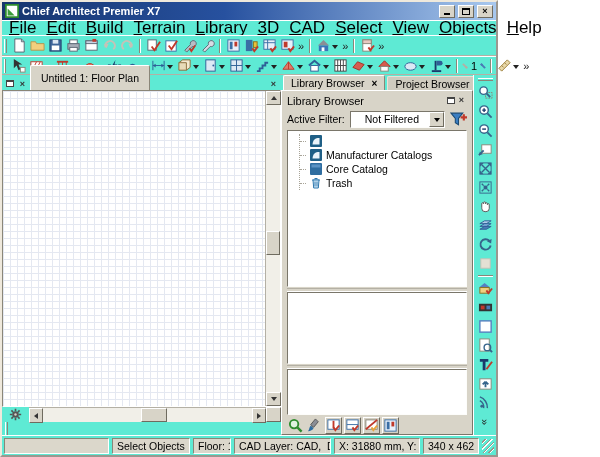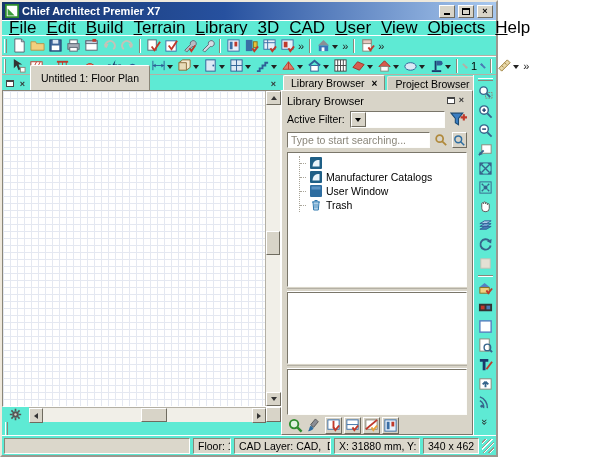--- a/index.html
+++ b/index.html
@@ -165,21 +165,21 @@
   </div>
 
   <div class="menubar">
     <span class="mitem">File</span>
     <span class="mitem">Edit</span>
     <span class="mitem">Build</span>
     <span class="mitem">Terrain</span>
     <span class="mitem">Library</span>
     <span class="mitem">3D</span>
     <span class="mitem">CAD</span>
-    <span class="mitem">User</span>
+    <span class="mitem">Select</span>
     <span class="mitem">View</span>
     <span class="mitem">Objects</span>
     <span class="mitem">Help</span>
   </div>
 
   <div class="toolbar">
     <span class="grip"></span>
     <span class="tbtn">
         <svg viewBox="0 0 16 16">
           <path d="M3 1 h7 l3 3 v11 H3 Z" fill="#fff" stroke="#5b6673"></path>
@@ -516,41 +516,29 @@
           <span class="minictl">
               <span class="ic-float"></span>
             </span>
           <span class="minictl">
               <span>×</span>
             </span>
         </div>
         <div class="frow">
           <span class="flabel">Active Filter:</span>
           <span class="combo fcombo">
+            <span class="ctext">Not Filtered</span>
             <span class="cbtn">
                 <span class="tri-d"></span>
               </span>
           </span>
           <svg width="17" height="17" viewBox="0 0 16 16">
               <path d="M1 2 h11 l-4 5 v6 l-3 -2 v-4 Z" fill="#3a7ec2" stroke="#1a4a75"></path>
               <path d="M13 3 v6 M10 6 h6" stroke="#c0392b" stroke-width="2"></path>
             </svg>
-        </div>
-        <div class="srow">
-          <input class="search" type="text" placeholder="Type to start searching..." style="">
-          <svg width="16" height="16" viewBox="0 0 16 16">
-              <circle cx="6.5" cy="6.5" r="4" fill="none" stroke="#b0893b" stroke-width="2"></circle>
-              <path d="M9.5 9.5 L14 14" stroke="#b0893b" stroke-width="2"></path>
-            </svg>
-          <span class="magbtn">
-              <svg width="12" height="12" viewBox="0 0 16 16">
-                <circle cx="7" cy="7" r="4.5" fill="none" stroke="#2e6da0" stroke-width="2"></circle>
-                <path d="M10 10 L15 15" stroke="#2e6da0" stroke-width="2"></path>
-              </svg>
-            </span>
         </div>
         <div class="treebox">
           <div class="tlines">
             <div class="titem">
               <svg viewBox="0 0 12 12">
                   <rect width="12" height="12" rx="1" fill="#1f5f86"></rect>
                   <path d="M2.5 9.5 C3 4.5 5 3 9.5 3 L9.5 9.5 Z" fill="#eaf4fa"></path>
                 </svg>
             </div>
             <div class="titem">
@@ -558,21 +546,21 @@
                   <rect width="12" height="12" rx="1" fill="#1f5f86"></rect>
                   <path d="M2.5 9.5 C3 4.5 5 3 9.5 3 L9.5 9.5 Z" fill="#eaf4fa"></path>
                 </svg>
               <span>Manufacturer Catalogs</span>
             </div>
             <div class="titem">
               <svg viewBox="0 0 12 12">
                   <rect width="12" height="12" rx="1" fill="#2e6da0"></rect>
                   <rect x="1.5" y="1.5" width="9" height="3" fill="#5b93c4"></rect>
                 </svg>
-              <span>User Window</span>
+              <span>Core Catalog</span>
             </div>
             <div class="titem">
               <svg viewBox="0 0 12 12">
                   <path d="M2 3 h8" stroke="#2e78ae"></path>
                   <path d="M4.5 1.5 h3" stroke="#2e78ae"></path>
                   <path d="M3 3 L3.7 11 H8.3 L9 3 Z" fill="#dceefb" stroke="#2e78ae"></path>
                   <path d="M5 4.5 v5 M7 4.5 v5" stroke="#2e78ae"></path>
                 </svg>
               <span>Trash</span>
             </div>
@@ -738,20 +726,21 @@
             <circle cx="4" cy="12" r="1.5" fill="#36648b"></circle>
             <path d="M6 14 A8 8 0 0 0 2 6 M10 14 A12 12 0 0 0 2 2" fill="none" stroke="#36648b" stroke-width="1.5"></path>
           </svg>
         </span>
       <span class="rovf">»</span>
     </div>
   </div>
 
   <div class="statusbar">
     <span class="sfield f-msg"></span>
+    <span class="sfield f-tool">Select Objects</span>
     <span class="sfield f-floor">Floor: 1</span>
     <span class="sfield f-cad">CAD Layer: CAD,  Default</span>
     <span class="sfield f-coord">X: 31880 mm, Y: 22759 mm,...</span>
     <span class="sfield f-size">340 x 462</span>
     <span class="rgrip"></span>
   </div>
 
 </div>
 
 </body></html>

